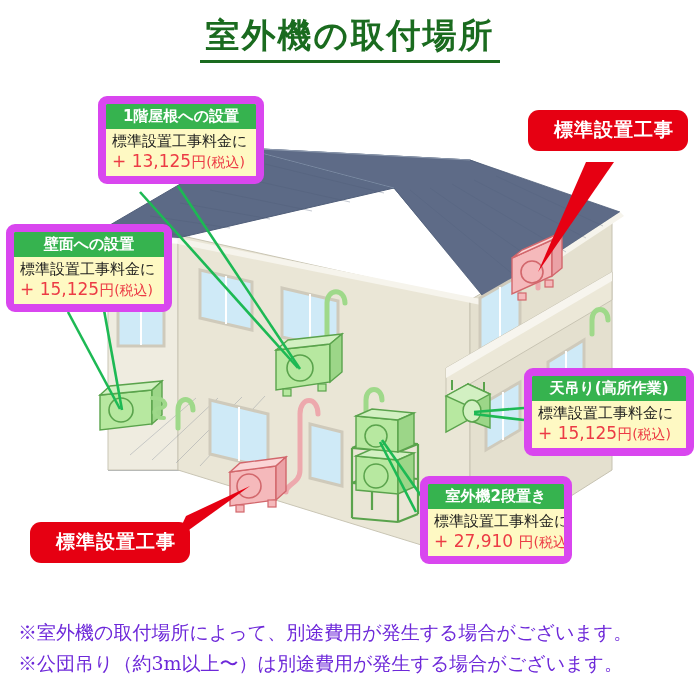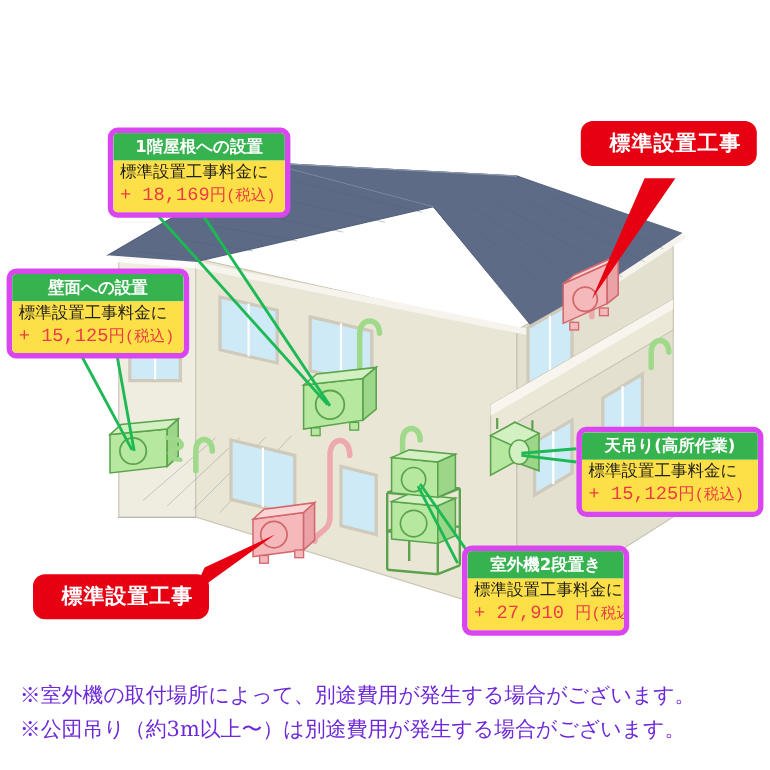--- a/index.html
+++ b/index.html
@@ -27,42 +27,40 @@
     padding:0 6px 3px 6px;
     line-height:1.25;
   }
 
   
   #art{position:absolute;left:0;top:0;width:700px;height:700px;}
 
   
   .callout{
     position:absolute;
-    border:5px solid #d946ef;
+    border:8px solid #d946ef;
     border-radius:9px;
     background:#ffffff;
     box-sizing:border-box;
     overflow:hidden;
     z-index:6;
-    margin-top:20px;
   }
   .callout .hd{
     background:#36b34f;
     color:#ffffff;
     font-weight:bold;
     font-size:15px;
     text-align:center;
     padding:4px 4px 4px 4px;
     line-height:1.1;
     white-space:nowrap;
   }
   .callout .bd{
     padding:3px 6px 4px 6px;
-    background:#fde047;
-    font-family:Liberation Mono, monospace;
+    background:#fef9c3;
   }
   .callout .l1{
     font-size:15px;color:#1d1d1d;line-height:1.2;white-space:nowrap;
   }
   .callout .l2{
     font-size:17px;color:#ec3b45;line-height:1.25;white-space:nowrap;margin-top:1px;
     font-weight:normal;
   }
   .callout .l2 .yen{font-size:15px;}
   .callout .l2 .tax{font-size:14px;}
@@ -89,20 +87,23 @@
   .notes div{
     font-size:19px;color:#6d28d9;line-height:1.62;white-space:nowrap;
     font-family:"DejaVu Serif","Liberation Serif",serif;
   }
 </style>
 </head>
 <body>
 
 <div id="stage">
 
+  <div class="title-wrap">
+    <div class="title">室外機の取付場所</div>
+  </div>
 
   <svg id="art" viewBox="0 0 700 700">
 
     <g>
       <polygon points="108,470 178,392 300,392 238,470" fill="#5b6a86" stroke="#4d5a73" stroke-width="1"></polygon>
       <polygon points="178,392 300,392 300,388 180,388" fill="#7e8ca4"></polygon>
     </g>
 
     <g>
       <polygon points="108,235 178,235 178,470 108,470" fill="#efece0" stroke="#c9c5b4" stroke-width="1"></polygon>
@@ -298,21 +299,21 @@
     <polygon points="586,162 614,162 538,272" fill="#e60012"></polygon>
     <polygon points="175,540 186,516 250,486" fill="#e60012"></polygon>
   </svg>
 
   <div class="callout" style="left:98px;top:96px;width:166px;">
     <div class="hd">1階屋根への設置</div>
     <div class="bd">
       <div class="l1">標準設置工事料金に</div>
       <div class="l2">
         <span>+</span>
-        <span>18,169</span><span class="yen">円</span><span class="tax">(税込)</span>
+        <span>13,125</span><span class="yen">円</span><span class="tax">(税込)</span>
       </div>
     </div>
   </div>
 
   <div class="callout" style="left:6px;top:224px;width:166px;">
     <div class="hd">壁面への設置</div>
     <div class="bd">
       <div class="l1">標準設置工事料金に</div>
       <div class="l2">
         <span>+</span>

